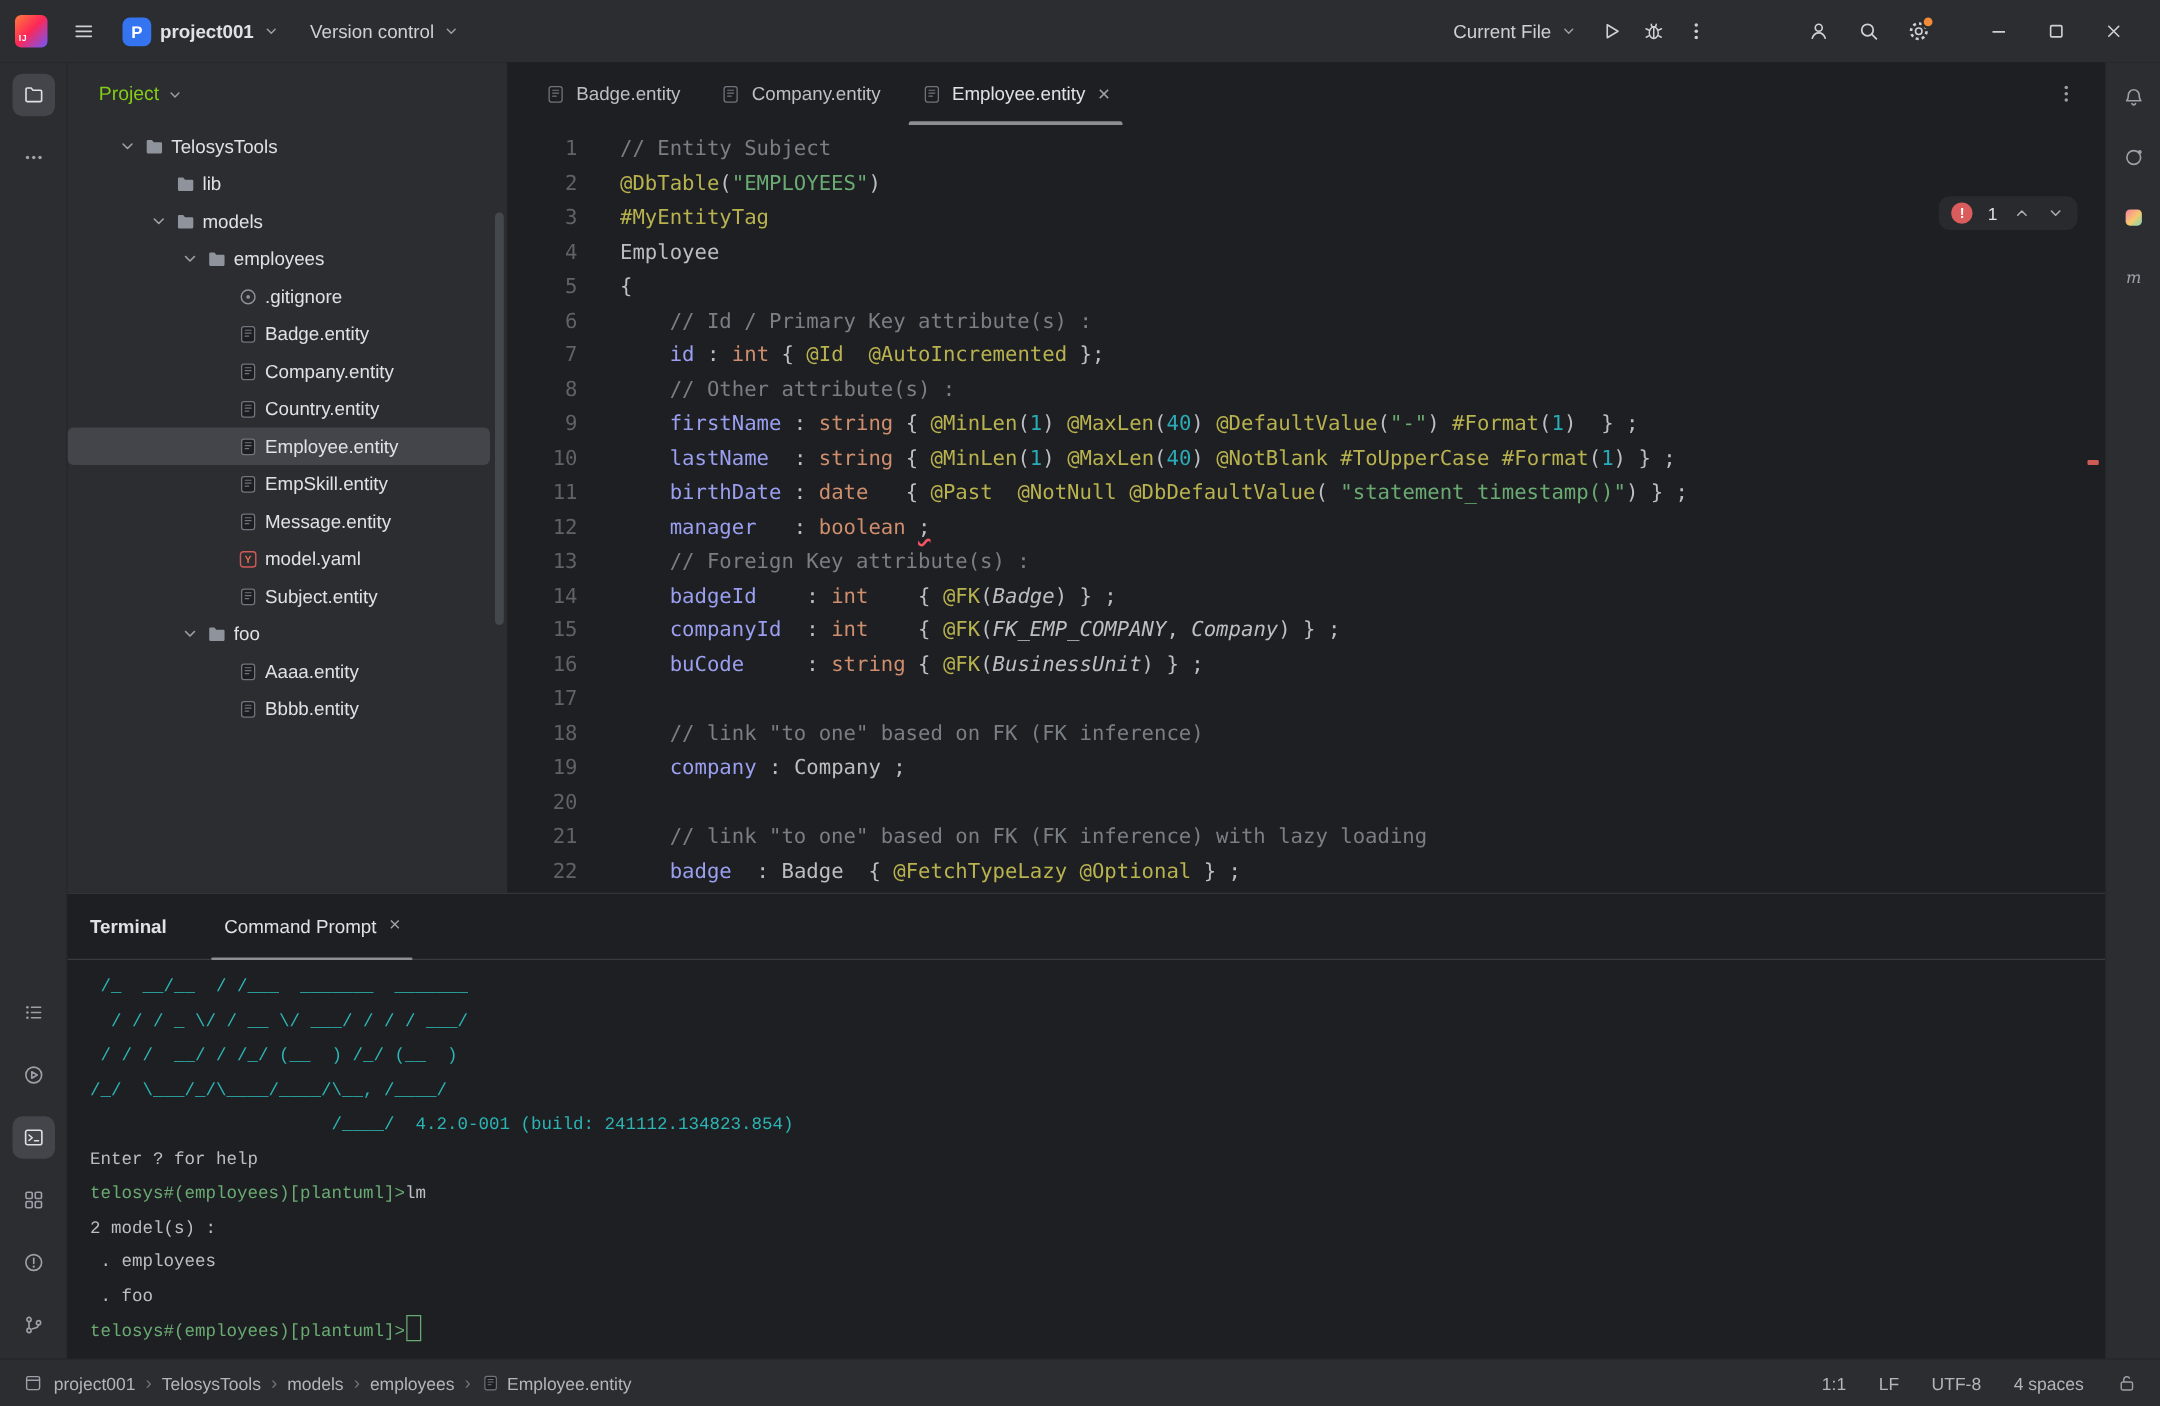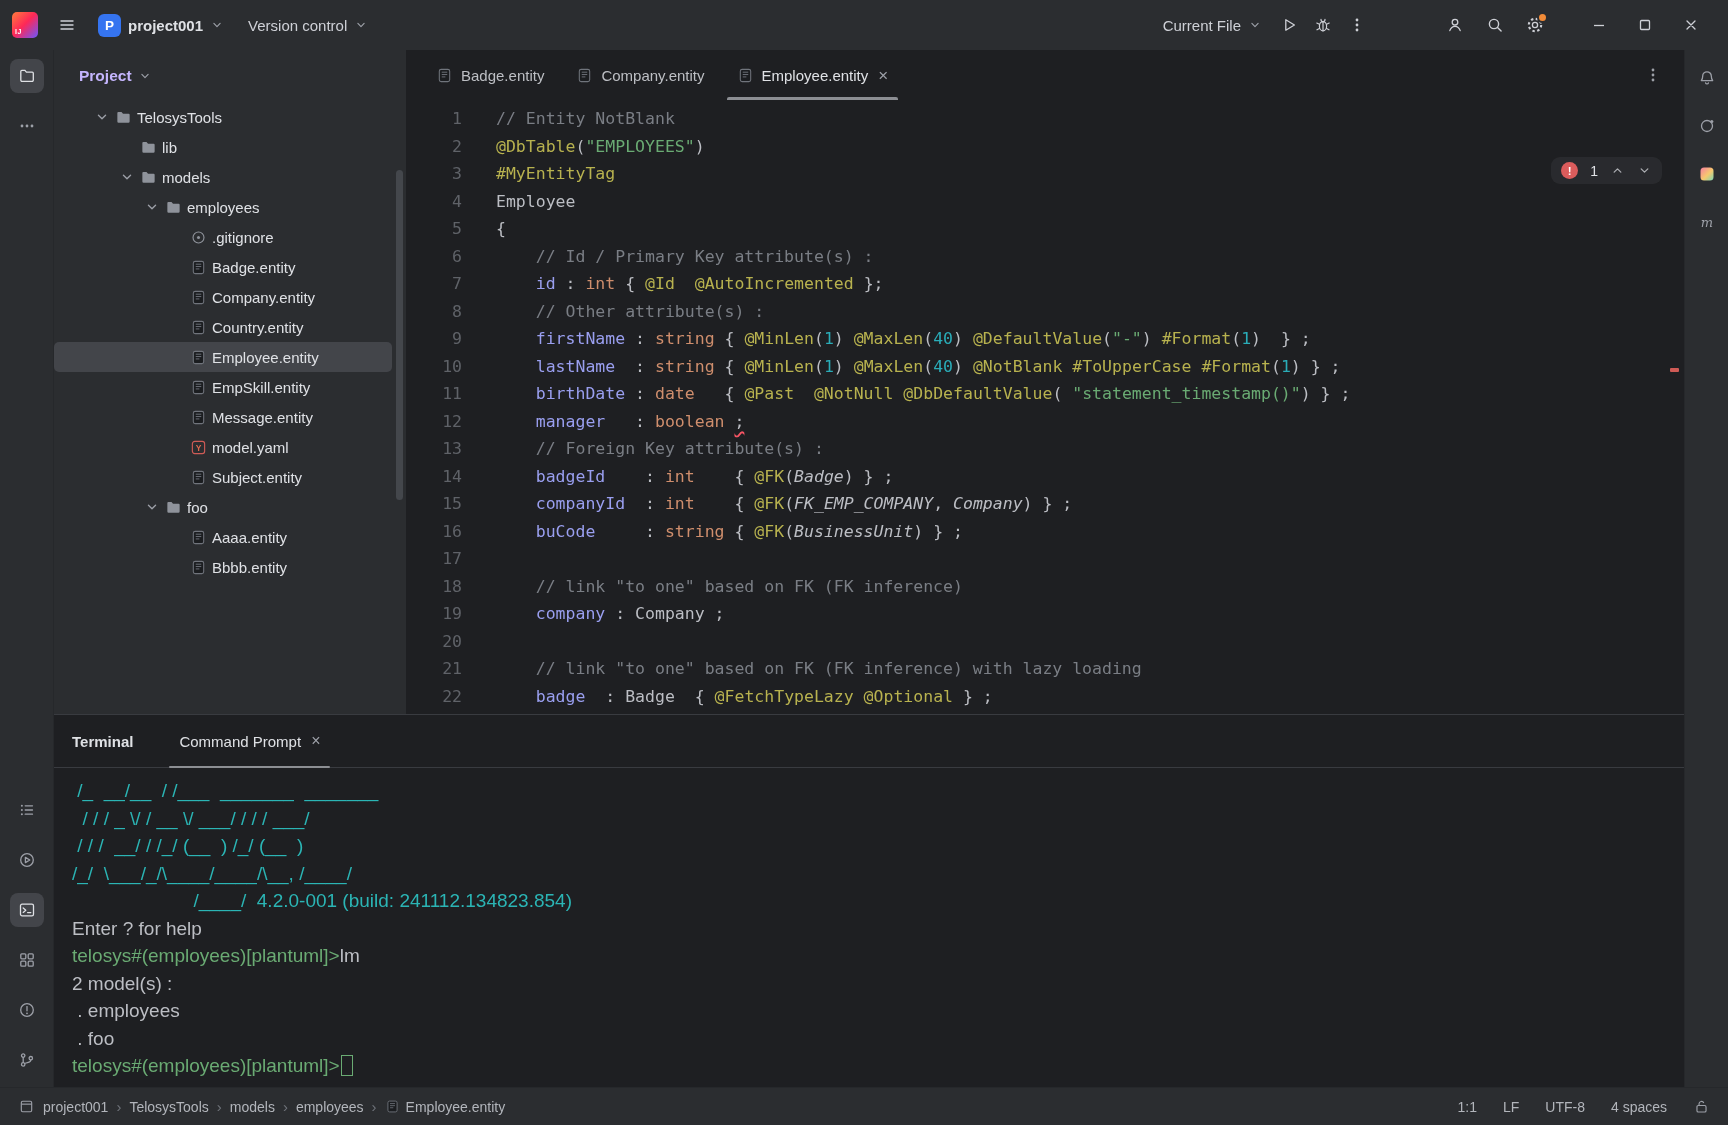--- a/index.html
+++ b/index.html
@@ -33,21 +33,21 @@
   .strip-col{display:flex;flex-direction:column;align-items:center;gap:16px}
   .strip-bottom{margin-top:auto}
   .strip-btn{width:34px;height:34px;border-radius:8px;display:flex;align-items:center;justify-content:center;color:#9da0a8}
   .strip-btn.active{background:#43454a;color:#dfe1e5}
   .rightstrip{flex:0 0 43px;background:#2b2d30;border-left:1px solid #26282b;display:flex;flex-direction:column;align-items:center;padding:12px 0;gap:14px}
   .rightstrip .strip-btn{width:32px;height:32px}
   .center{flex:1;min-width:0;display:flex;flex-direction:column}
   .top-split{flex:0 0 664px;display:flex;min-height:0}
   
   .project{flex:0 0 352px;background:#2b2d30;display:flex;flex-direction:column;position:relative;min-height:0}
-  .project-header{flex:0 0 52px;display:flex;align-items:center;gap:6px;padding-left:25px;font-size:15.5px;font-weight:700;color:#c4b5fd}
+  .project-header{flex:0 0 52px;display:flex;align-items:center;gap:6px;padding-left:25px;font-size:15.5px;font-weight:400;color:#84cc16}
   .tree{flex:1;overflow:hidden;font-size:15px}
   .tree-row{display:flex;align-items:center;gap:5px;height:30px;margin-right:14px;border-radius:5px;white-space:nowrap}
   .tree-row.selected{background:#43454a}
   .tree-label{color:#dfe1e5}
   .tree-scroll{position:absolute;right:3px;top:120px;width:7px;height:330px;border-radius:4px;background:rgba(116,120,128,.35)}
   
   .editor{flex:1;min-width:0;background:#1e1f22;display:flex;flex-direction:column;position:relative}
   .tabbar{flex:0 0 50px;display:flex;align-items:stretch;padding-left:14px;position:relative}
   .etab{display:flex;align-items:center;gap:8px;padding:0 16px;font-size:15px;color:#bdbfc4;position:relative}
   .etab.active{color:#dfe1e5}
@@ -66,21 +66,21 @@
   .err-count{font-size:14px;color:#dfe1e5}
   .iw-chev{width:15px;height:15px;color:#acaeb3}
   .error-stripe{position:absolute;top:268px;right:5px;width:9px;height:4px;background:#cf5b56;border-radius:1px}
   
   .terminal{flex:1;min-height:0;display:flex;flex-direction:column;background:#1e1f22;border-top:1px solid #393b40}
   .term-header{flex:0 0 52px;display:flex;align-items:center;padding-left:18px;border-bottom:1px solid #393b40}
   .term-title{font-size:15px;font-weight:700;color:#dfe1e5;margin-right:34px}
   .term-tab{height:52px;display:flex;align-items:center;gap:10px;padding:0 12px;font-size:15px;color:#dfe1e5;position:relative}
   .term-tab::after{content:"";position:absolute;left:2px;right:2px;bottom:-1px;height:2.5px;background:#8c8e93;border-radius:2px}
   .term-close{color:#9da0a8;font-size:16px}
-  .term-body{flex:1;overflow:hidden;padding:9px 0 0 18px;font-family:Liberation Sans, sans-serif;font-size:19px;line-height:27.5px;white-space:pre}
+  .term-body{flex:1;overflow:hidden;padding:9px 0 0 18px;font-family:Liberation Mono, monospace;font-size:14px;line-height:27.5px;white-space:pre}
   .t-cyan{color:#2bb5b5}.t-green{color:#6aab73}.t-plain{color:#bcbec4}
   .t-cursor{display:inline-block;width:10px;height:19px;border:1.5px solid #6aab73;vertical-align:-4px;margin-left:1px}
   
   .statusbar{flex:0 0 37px;background:#2b2d30;border-top:1px solid #26282b;display:flex;align-items:center;padding:0 18px;font-size:14px;color:#b2b5bb}
   .breadcrumbs{display:flex;align-items:center;margin-left:8px}
   .bc-sep{color:#6f737a;margin:0 8px;font-size:15px}
   .bc-item{color:#b2b5bb}
   .bc-ic{width:15px;height:15px;margin-right:6px}
   .sb-right{margin-left:auto;display:flex;align-items:flex-end;gap:26px}
   .sb-item{color:#b2b5bb}
@@ -507,21 +507,21 @@
                   <svg viewBox="0 0 18 18" fill="currentColor">
                     <circle cx="9" cy="4" r="1.4"></circle>
                     <circle cx="9" cy="9" r="1.4"></circle>
                     <circle cx="9" cy="14" r="1.4"></circle>
                   </svg>
                 </span>
               </span>
           </div>
           <div class="editor-body">
             <div id="code">
-                <div class="cline"><span class="ln">1</span><span class="lc"><span class="tk-cm">// Entity NotBlank</span></span></div>
+                <div class="cline"><span class="ln">1</span><span class="lc"><span class="tk-cm">// Entity Subject</span></span></div>
                 <div class="cline"><span class="ln">2</span><span class="lc"><span class="tk-an">@DbTable</span><span class="tk-pl">(</span><span class="tk-st">"EMPLOYEES"</span><span class="tk-pl">)</span></span></div>
                 <div class="cline"><span class="ln">3</span><span class="lc"><span class="tk-an">#MyEntityTag</span></span></div>
                 <div class="cline"><span class="ln">4</span><span class="lc"><span class="tk-pl">Employee</span></span></div>
                 <div class="cline"><span class="ln">5</span><span class="lc"><span class="tk-pl">{</span></span></div>
                 <div class="cline"><span class="ln">6</span><span class="lc"><span class="tk-pl">    </span><span class="tk-cm">// Id / Primary Key attribute(s) :</span></span></div>
                 <div class="cline"><span class="ln">7</span><span class="lc"><span class="tk-pl">    </span><span class="tk-fd">id</span><span class="tk-pl"> : </span><span class="tk-ty">int</span><span class="tk-pl"> { </span><span class="tk-an">@Id</span><span class="tk-pl">  </span><span class="tk-an">@AutoIncremented</span><span class="tk-pl"> };</span></span></div>
                 <div class="cline"><span class="ln">8</span><span class="lc"><span class="tk-pl">    </span><span class="tk-cm">// Other attribute(s) :</span></span></div>
                 <div class="cline"><span class="ln">9</span><span class="lc"><span class="tk-pl">    </span><span class="tk-fd">firstName</span><span class="tk-pl"> : </span><span class="tk-ty">string</span><span class="tk-pl"> { </span><span class="tk-an">@MinLen</span><span class="tk-pl">(</span><span class="tk-nu">1</span><span class="tk-pl">) </span><span class="tk-an">@MaxLen</span><span class="tk-pl">(</span><span class="tk-nu">40</span><span class="tk-pl">) </span><span class="tk-an">@DefaultValue</span><span class="tk-pl">(</span><span class="tk-st">"-"</span><span class="tk-pl">) </span><span class="tk-an">#Format</span><span class="tk-pl">(</span><span class="tk-nu">1</span><span class="tk-pl">)  } ;</span></span></div>
                 <div class="cline"><span class="ln">10</span><span class="lc"><span class="tk-pl">    </span><span class="tk-fd">lastName</span><span class="tk-pl">  : </span><span class="tk-ty">string</span><span class="tk-pl"> { </span><span class="tk-an">@MinLen</span><span class="tk-pl">(</span><span class="tk-nu">1</span><span class="tk-pl">) </span><span class="tk-an">@MaxLen</span><span class="tk-pl">(</span><span class="tk-nu">40</span><span class="tk-pl">) </span><span class="tk-an">@NotBlank</span><span class="tk-pl"> </span><span class="tk-an">#ToUpperCase</span><span class="tk-pl"> </span><span class="tk-an">#Format</span><span class="tk-pl">(</span><span class="tk-nu">1</span><span class="tk-pl">) } ;</span></span></div>
                 <div class="cline"><span class="ln">11</span><span class="lc"><span class="tk-pl">    </span><span class="tk-fd">birthDate</span><span class="tk-pl"> : </span><span class="tk-ty">date</span><span class="tk-pl">   { </span><span class="tk-an">@Past</span><span class="tk-pl">  </span><span class="tk-an">@NotNull</span><span class="tk-pl"> </span><span class="tk-an">@DbDefaultValue</span><span class="tk-pl">( </span><span class="tk-st">"statement_timestamp()"</span><span class="tk-pl">) } ;</span></span></div>

